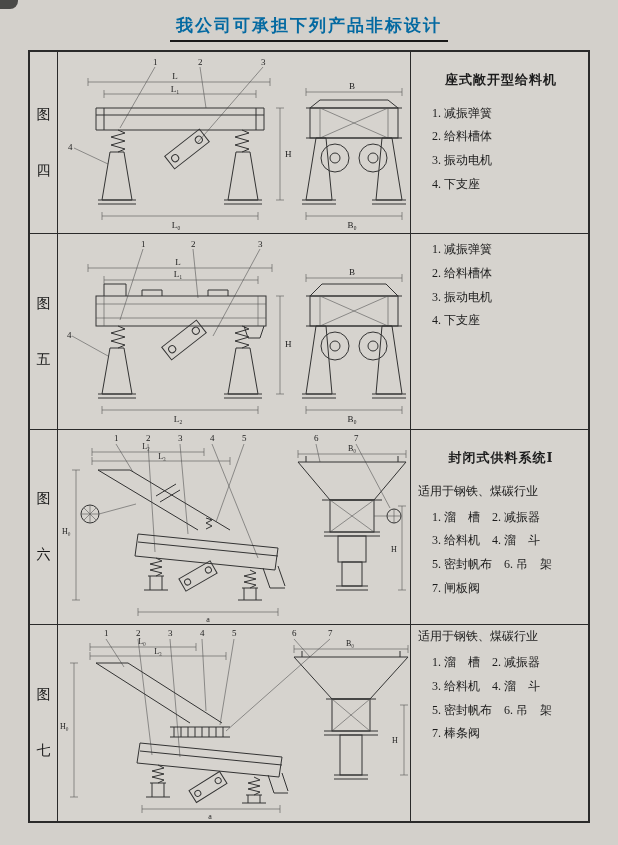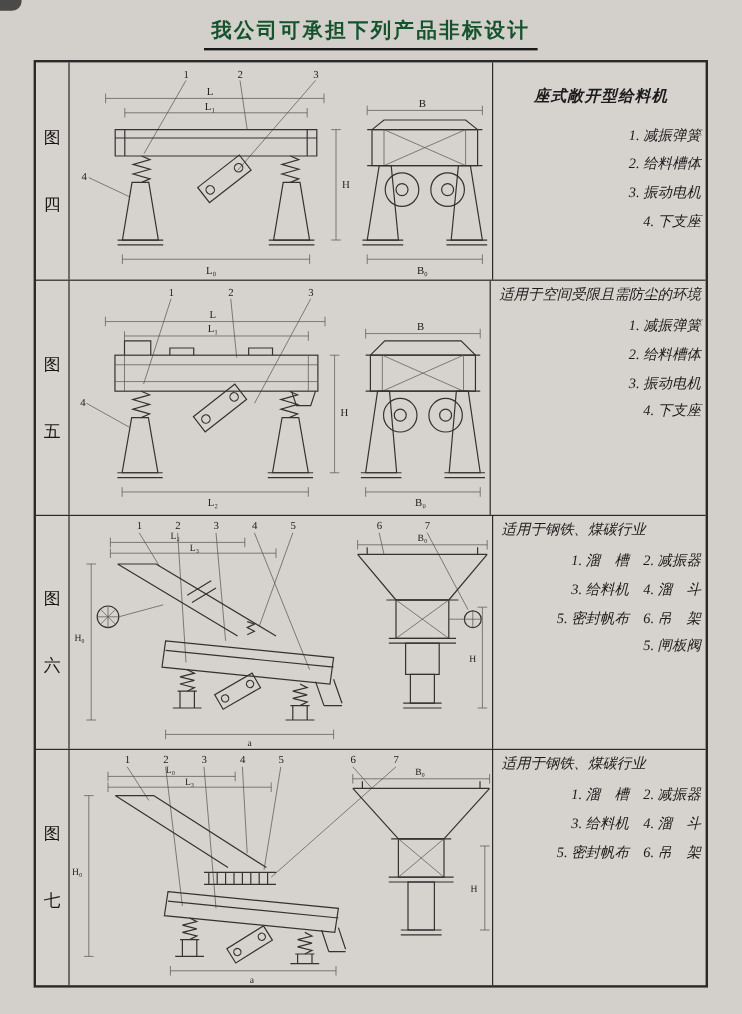--- a/index.html
+++ b/index.html
@@ -6,40 +6,40 @@
   body{
     width:618px;height:845px;position:relative;
     background:#d3d0cb;
     font-family:"Liberation Serif","DejaVu Serif",serif;
     color:#1c1c1c;overflow:hidden;
   }
   .corner-artifact{position:absolute;left:0;top:0;width:18px;height:9px;background:#4a4a48;border-bottom-right-radius:8px;}
   .title-wrap{position:absolute;top:14px;left:0;width:100%;text-align:center;}
   .page-title{
     display:inline-block;font-size:17px;font-weight:bold;letter-spacing:2px;
-    border-bottom:2px solid #191919;padding:0 6px 3px;color:#14532d;white-space:nowrap;
+    border-bottom:2px solid #191919;padding:0 6px 3px;color:#0369a1;white-space:nowrap;
   }
   .frame{
     position:absolute;left:28px;top:50px;right:28px;bottom:22px;
     border:2px solid #2a2a2a;display:flex;flex-direction:column;
     background:#d6d3ce;box-sizing:border-box;
   }
   .row{display:flex;border-bottom:1px solid #2a2a2a;box-sizing:border-box;}
   .row:last-child{border-bottom:none;flex:1;}
   .r1{height:183px;} .r2{height:197px;} .r3{height:196px;}
   .fig-col{
     width:27px;border-right:1px solid #2a2a2a;display:flex;flex-direction:column;
     align-items:center;justify-content:center;gap:38px;font-size:14px;color:#161616;
   }
   .draw-col{width:352px;border-right:1px solid #2a2a2a;position:relative;}
   .draw-col svg{display:block;width:100%;height:100%;}
-  .desc-col{flex:1;padding:2px 4px 0 7px;font-size:12px;line-height:1.5;font-style:italic;}
+  .desc-col{flex:1;padding:2px 4px 0 7px;font-size:12px;line-height:1.5;}
   .desc-title{text-align:center;font-weight:bold;font-size:13px;margin:16px 0 14px;letter-spacing:1px;}
   .desc-sub{margin-bottom:8px;white-space:nowrap;}
-  .desc-items div{margin:4px 0 0 14px;line-height:1.65;white-space:nowrap;text-align:right;}
+  .desc-items div{margin:4px 0 0 14px;line-height:1.65;white-space:nowrap;}
   .ln{stroke:#333;stroke-width:1;fill:none;}
   .thin{stroke:#555;stroke-width:0.6;fill:none;}
   svg text{font-size:9px;fill:#222;font-family:"Liberation Serif","DejaVu Serif",serif;}
   svg text.sm{font-size:8px;}
 </style>
 </head>
 <body>
 
 <div class="corner-artifact"></div>
 
@@ -138,21 +138,20 @@
         <path class="ln" d="M248,92 H344"></path>
         <circle class="ln" cx="277" cy="112" r="14"></circle>
           <circle class="ln" cx="277" cy="112" r="5"></circle>
         <circle class="ln" cx="315" cy="112" r="14"></circle>
           <circle class="ln" cx="315" cy="112" r="5"></circle>
         <path class="ln" d="M258,92 L268,92 L274,160 L248,160 Z M324,92 L334,92 L344,160 L318,160 Z"></path>
         <path class="ln" d="M244,160 H278 M244,164 H278 M314,160 H348 M314,164 H348"></path>
       </svg>
     </div>
     <div class="desc-col">
-      <div class="desc-sub">适用于空间受限且需防尘的环境</div>
       <div class="desc-items">
         <div>1. 减振弹簧</div>
         <div>2. 给料槽体</div>
         <div>3. 振动电机</div>
         <div>4. 下支座</div>
       </div>
     </div>
   </div>
 
   <div class="row r3">
@@ -197,26 +196,27 @@
         <path class="thin" d="M272,70 L316,102 M316,70 L272,102"></path>
         <circle class="ln" cx="336" cy="86" r="7"></circle>
         <path class="thin" d="M329,86 H343 M336,79 V93 M316,86 H329"></path>
         <path class="ln" d="M266,102 H322 M266,106 H322"></path>
         <rect class="ln" x="280" y="106" width="28" height="26"></rect>
         <rect class="ln" x="284" y="132" width="20" height="24"></rect>
         <path class="ln" d="M278,156 H310 M278,160 H310"></path>
       </svg>
     </div>
     <div class="desc-col">
+      <div class="desc-title">封闭式供料系统Ⅰ</div>
       <div class="desc-sub">适用于钢铁、煤碳行业</div>
       <div class="desc-items">
         <div>1. 溜　槽　2. 减振器</div>
         <div>3. 给料机　4. 溜　斗</div>
         <div>5. 密封帆布　6. 吊　架</div>
-        <div>5. 闸板阀</div>
+        <div>7. 闸板阀</div>
       </div>
     </div>
   </div>
 
   <div class="row">
     <div class="fig-col">
       <span>图</span>
       <span>七</span>
     </div>
     <div class="draw-col">
@@ -255,17 +255,18 @@
         <rect class="ln" x="282" y="110" width="22" height="40"></rect>
         <path class="ln" d="M276,150 H310 M276,154 H310"></path>
       </svg>
     </div>
     <div class="desc-col">
       <div class="desc-sub">适用于钢铁、煤碳行业</div>
       <div class="desc-items">
         <div>1. 溜　槽　2. 减振器</div>
         <div>3. 给料机　4. 溜　斗</div>
         <div>5. 密封帆布　6. 吊　架</div>
+        <div>7. 棒条阀</div>
       </div>
     </div>
   </div>
 
 </div>
 
 </body></html>

